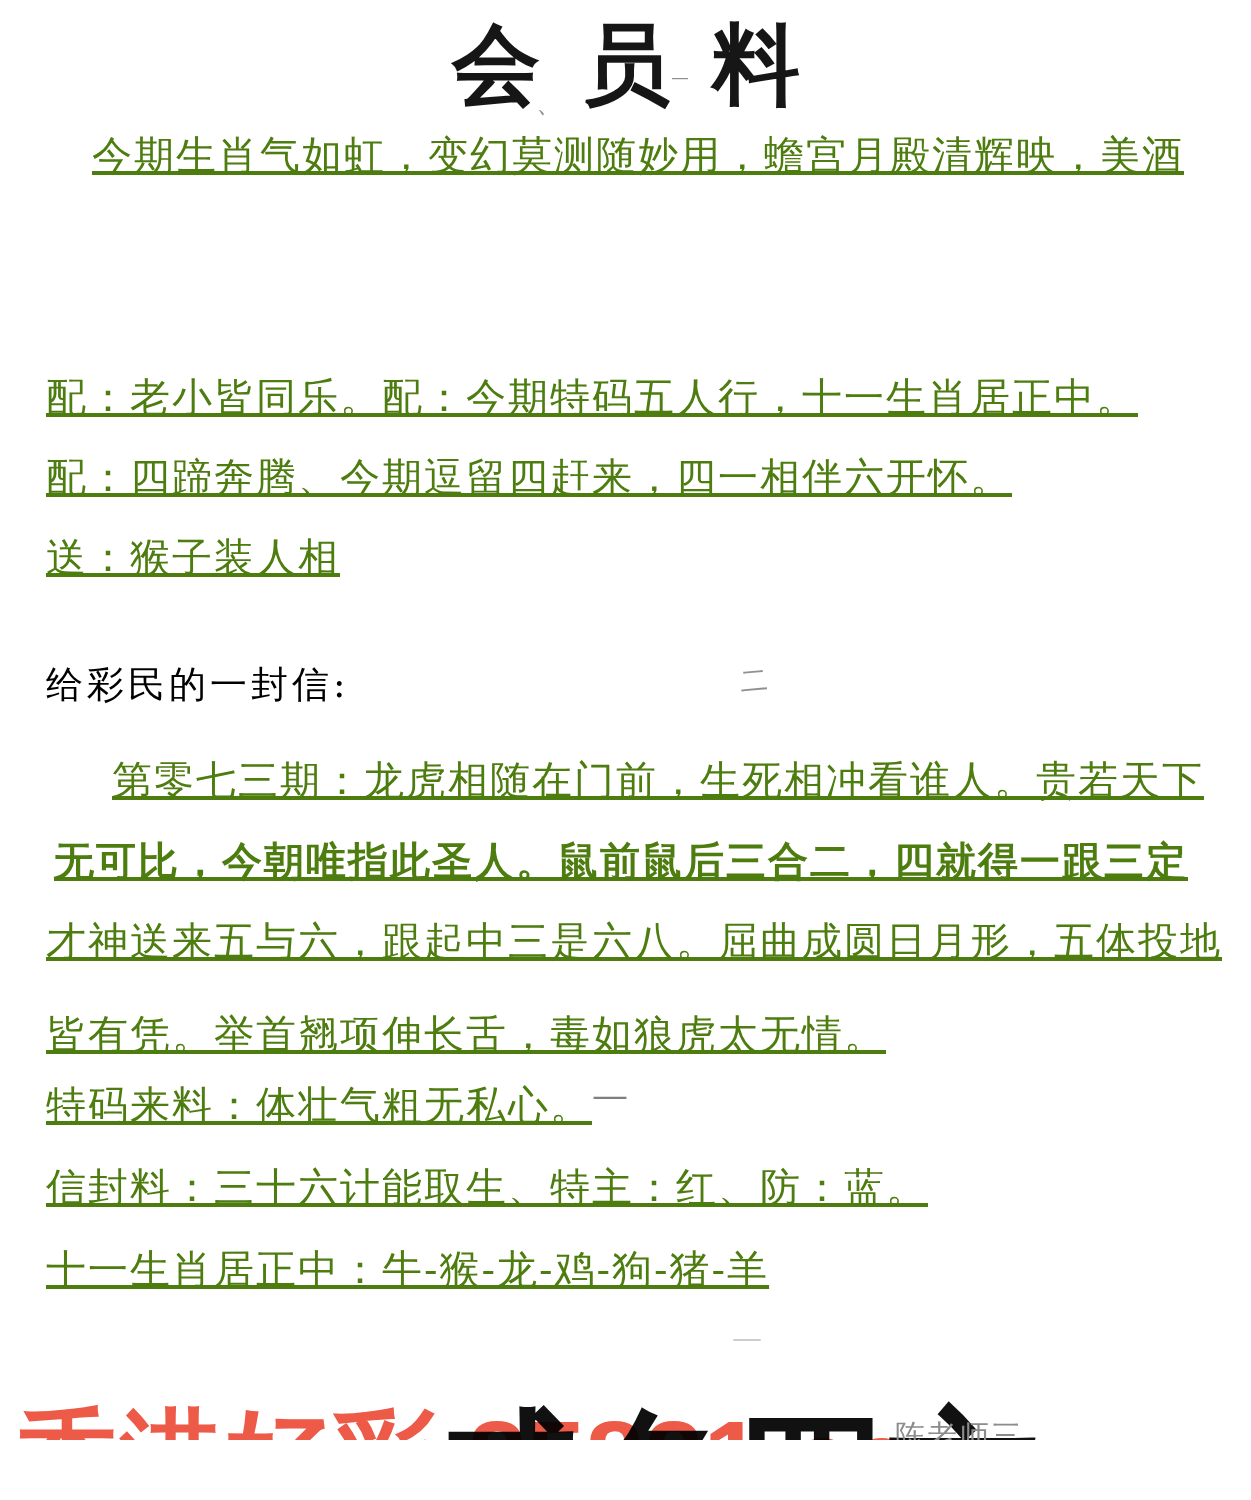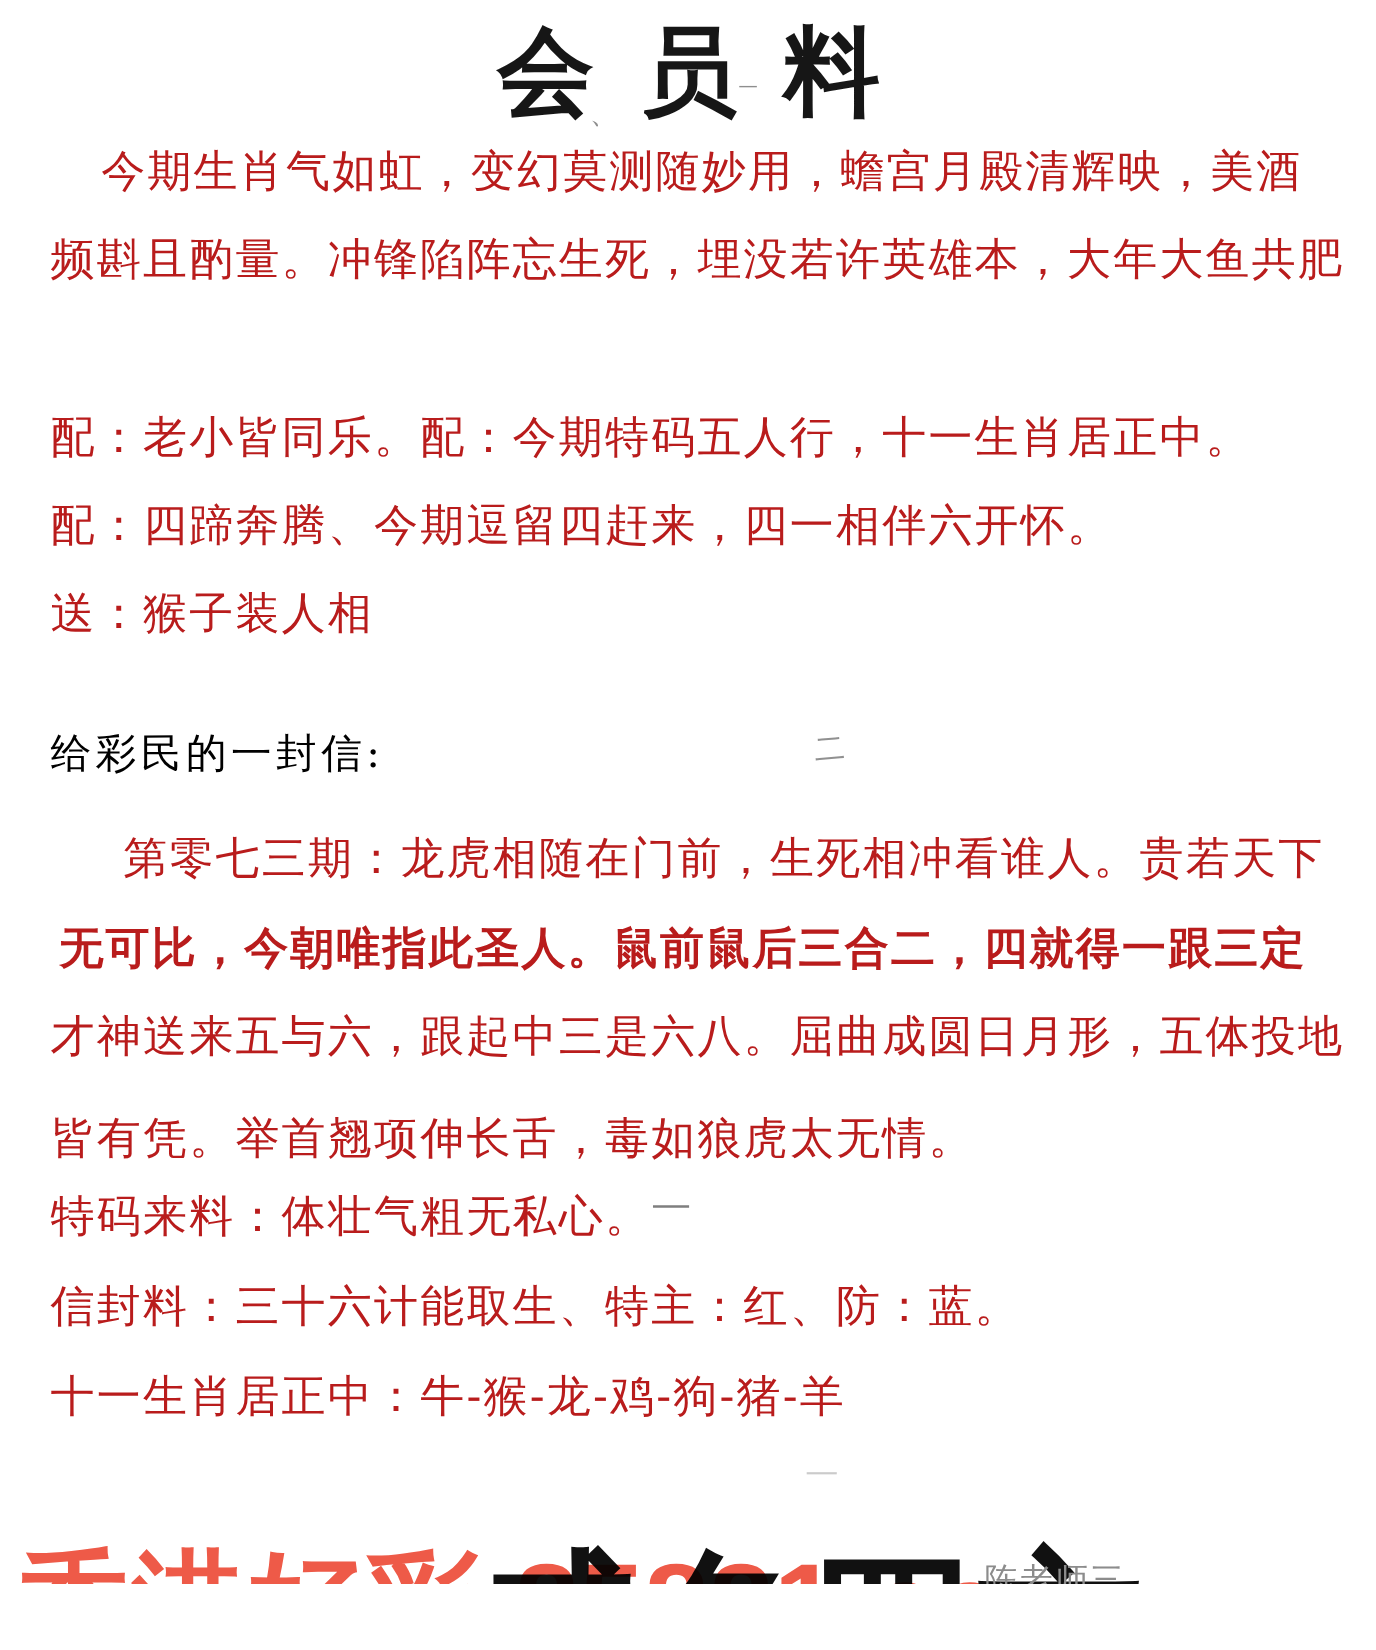--- a/index.html
+++ b/index.html
@@ -11,21 +11,22 @@
     overflow: hidden;
     font-family: "DejaVu Serif", "Liberation Serif", serif;
     color: #1d1d1d;
     padding-left: 16px;
   }
   .line {
     position: absolute;
     font-size: 40px;
     letter-spacing: 2px;
     white-space: nowrap;
-    color: #b91c1c;
+    color: #4d7c0f;
+    text-decoration: underline;
   }
   .member-title {
     position: absolute;
     left: 452px;
     top: 6px;
     font-size: 88px;
     font-weight: 700;
     letter-spacing: 42px;
     white-space: nowrap;
     color: #161616;
@@ -108,21 +109,20 @@
 </head>
 <body>
 
 <div class="page">
 
   <div class="member-title">会员料</div>
   <span class="artifact artifact-underscore">_</span>
   <span class="artifact artifact-comma">、</span>
 
   <div class="line" style="left:92px; top:128px;">今期生肖气如虹，变幻莫测随妙用，蟾宫月殿清辉映，美酒</div>
-  <div class="line" style="left:46px; top:208px;">频斟且酌量。冲锋陷阵忘生死，埋没若许英雄本，大年大鱼共肥</div>
   <div class="line" style="left:46px; top:450px;">配：四蹄奔腾、今期逗留四赶来，四一相伴六开怀。</div>
   <div class="line" style="left:46px; top:370px;">配：老小皆同乐。配：今期特码五人行，十一生肖居正中。</div>
   <div class="line" style="left:46px; top:530px;">送：猴子装人相</div>
 
   <div class="envelope-intro">给彩民的一封信:</div>
   <span class="side-mark">二</span>
 
   <div class="line" style="left:112px; top:753px;">第零七三期：龙虎相随在门前，生死相冲看谁人。贵若天下</div>
   <div class="line bold" style="left:54px; top:834px;">无可比，今朝唯指此圣人。鼠前鼠后三合二，四就得一跟三定</div>
   <div class="line" style="left:46px; top:914px;">才神送来五与六，跟起中三是六八。屈曲成圆日月形，五体投地</div>

